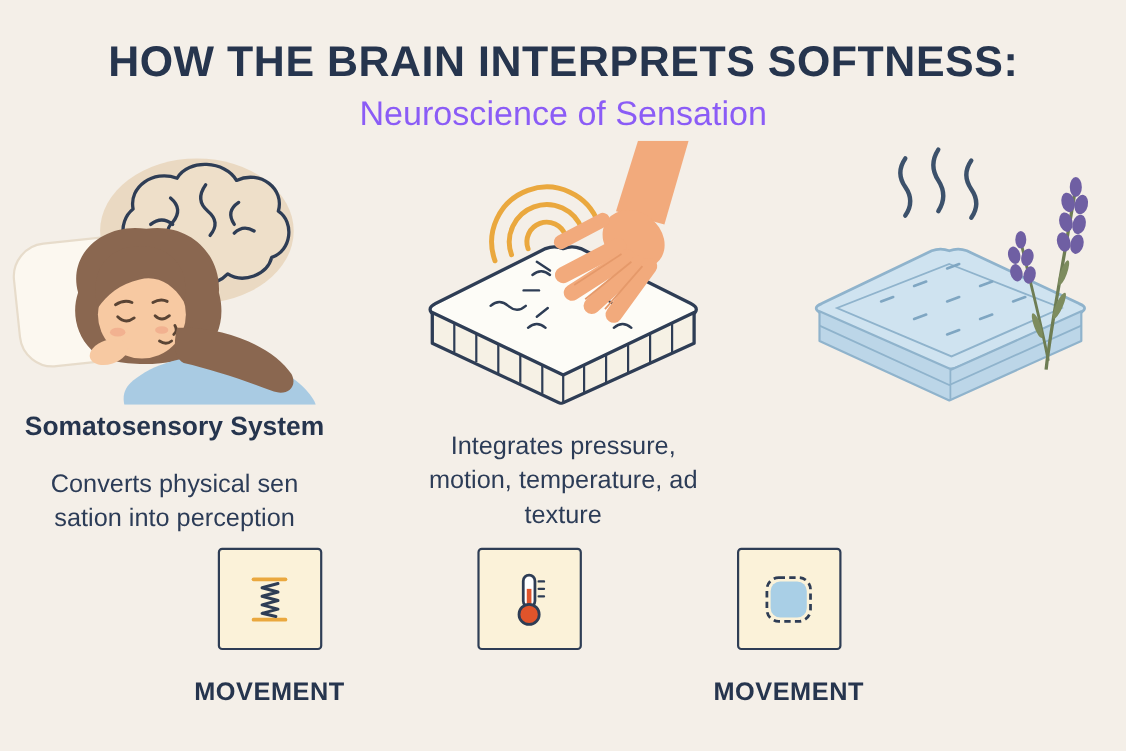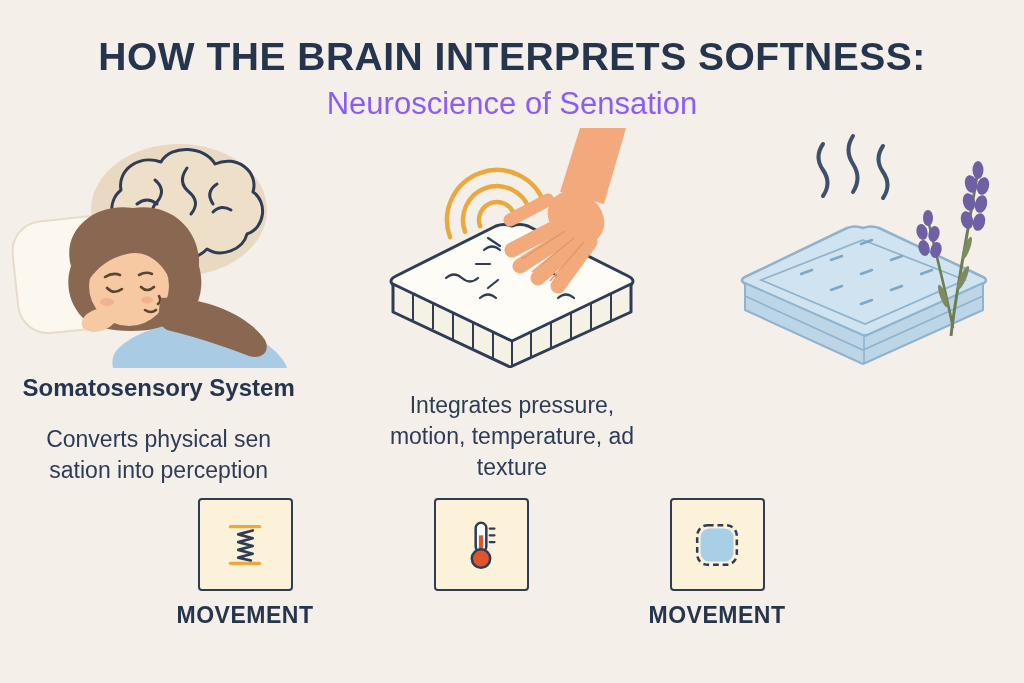--- a/index.html
+++ b/index.html
@@ -17,21 +17,21 @@
   .illo { height: 232px; display: flex; align-items: flex-end; justify-content: center; }
   .col-heading { font-size: 24px; font-weight: 700; margin-top: 6px; }
   .col-body { font-size: 23px; line-height: 1.36; text-align: center; white-space: pre-line; margin-top: 22px; color: #2c3c57; }
   .features { display: flex; gap: 46px; margin-top: 12px; margin-left: 150px; }
   .feature { width: 190px; display: flex; flex-direction: column; align-items: center; }
   .feature-box {
     width: 95px; height: 93px; background: #fbf2d9;
     border: 2.5px solid #2e3d55; border-radius: 4px;
     display: flex; align-items: center; justify-content: center;
   }
-  .feature-label { margin-top: 11px; font-size: 23px; font-weight: 800; letter-spacing: .5px; }
+  .feature-label { margin-top: 24px; font-size: 23px; font-weight: 800; letter-spacing: .5px; }
 </style>
 </head>
 <body>
 
 <div class="canvas">
 
   <header class="header">
     <h1 class="title">HOW THE BRAIN INTERPRETS SOFTNESS:</h1>
     <h2 class="subtitle">Neuroscience of Sensation</h2>
   </header>

